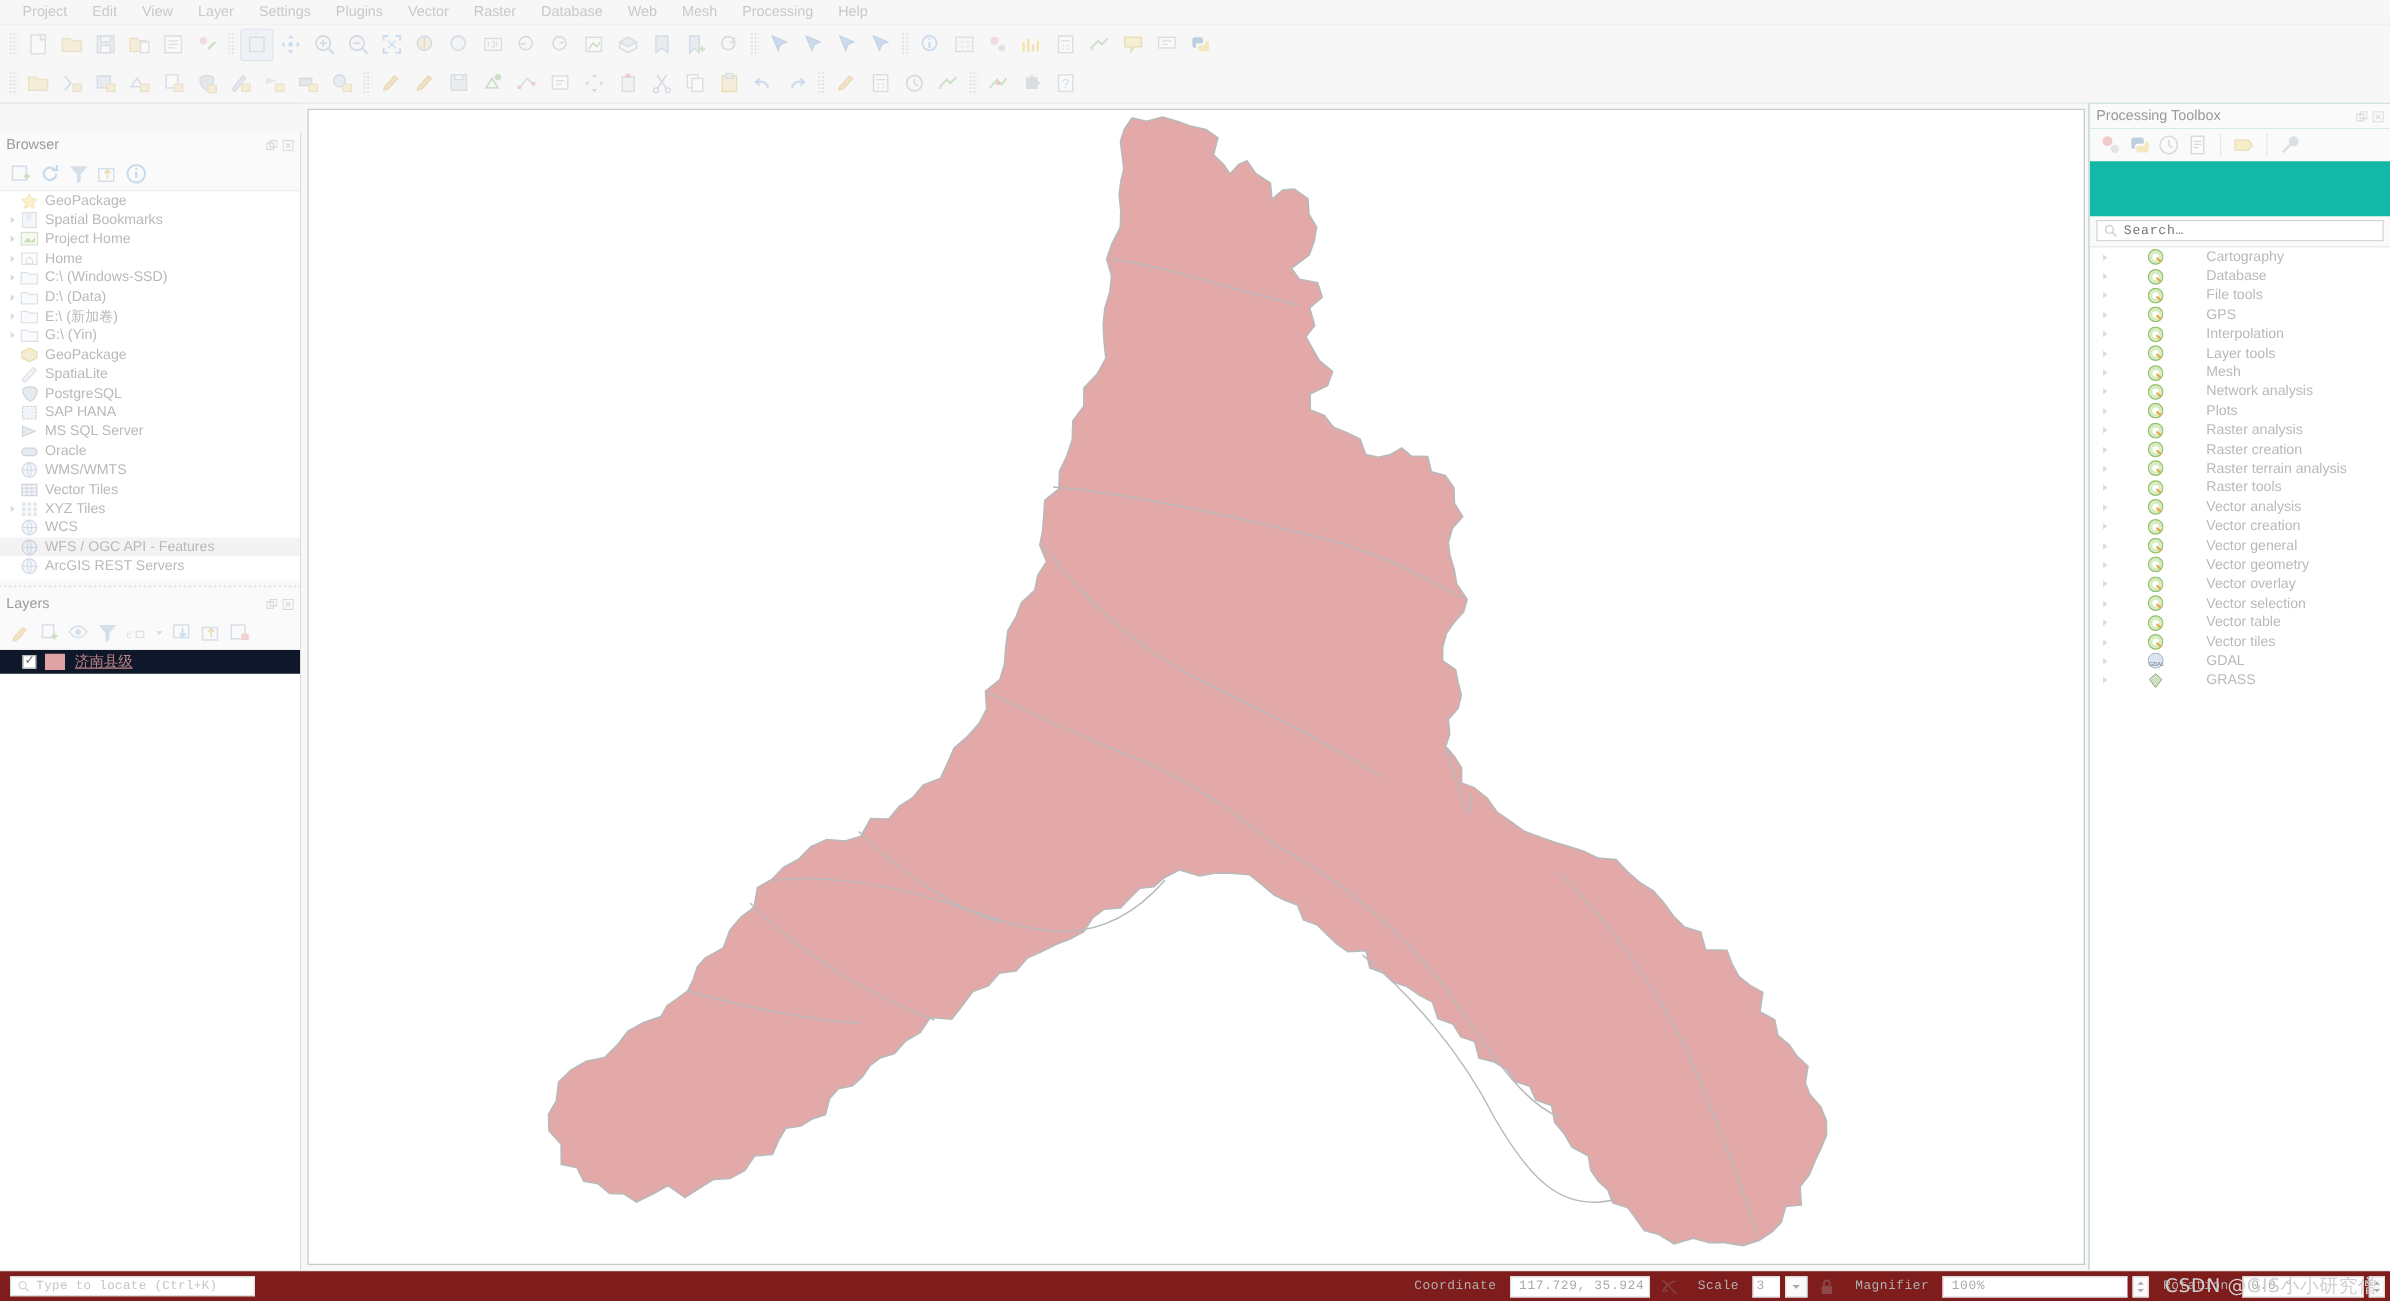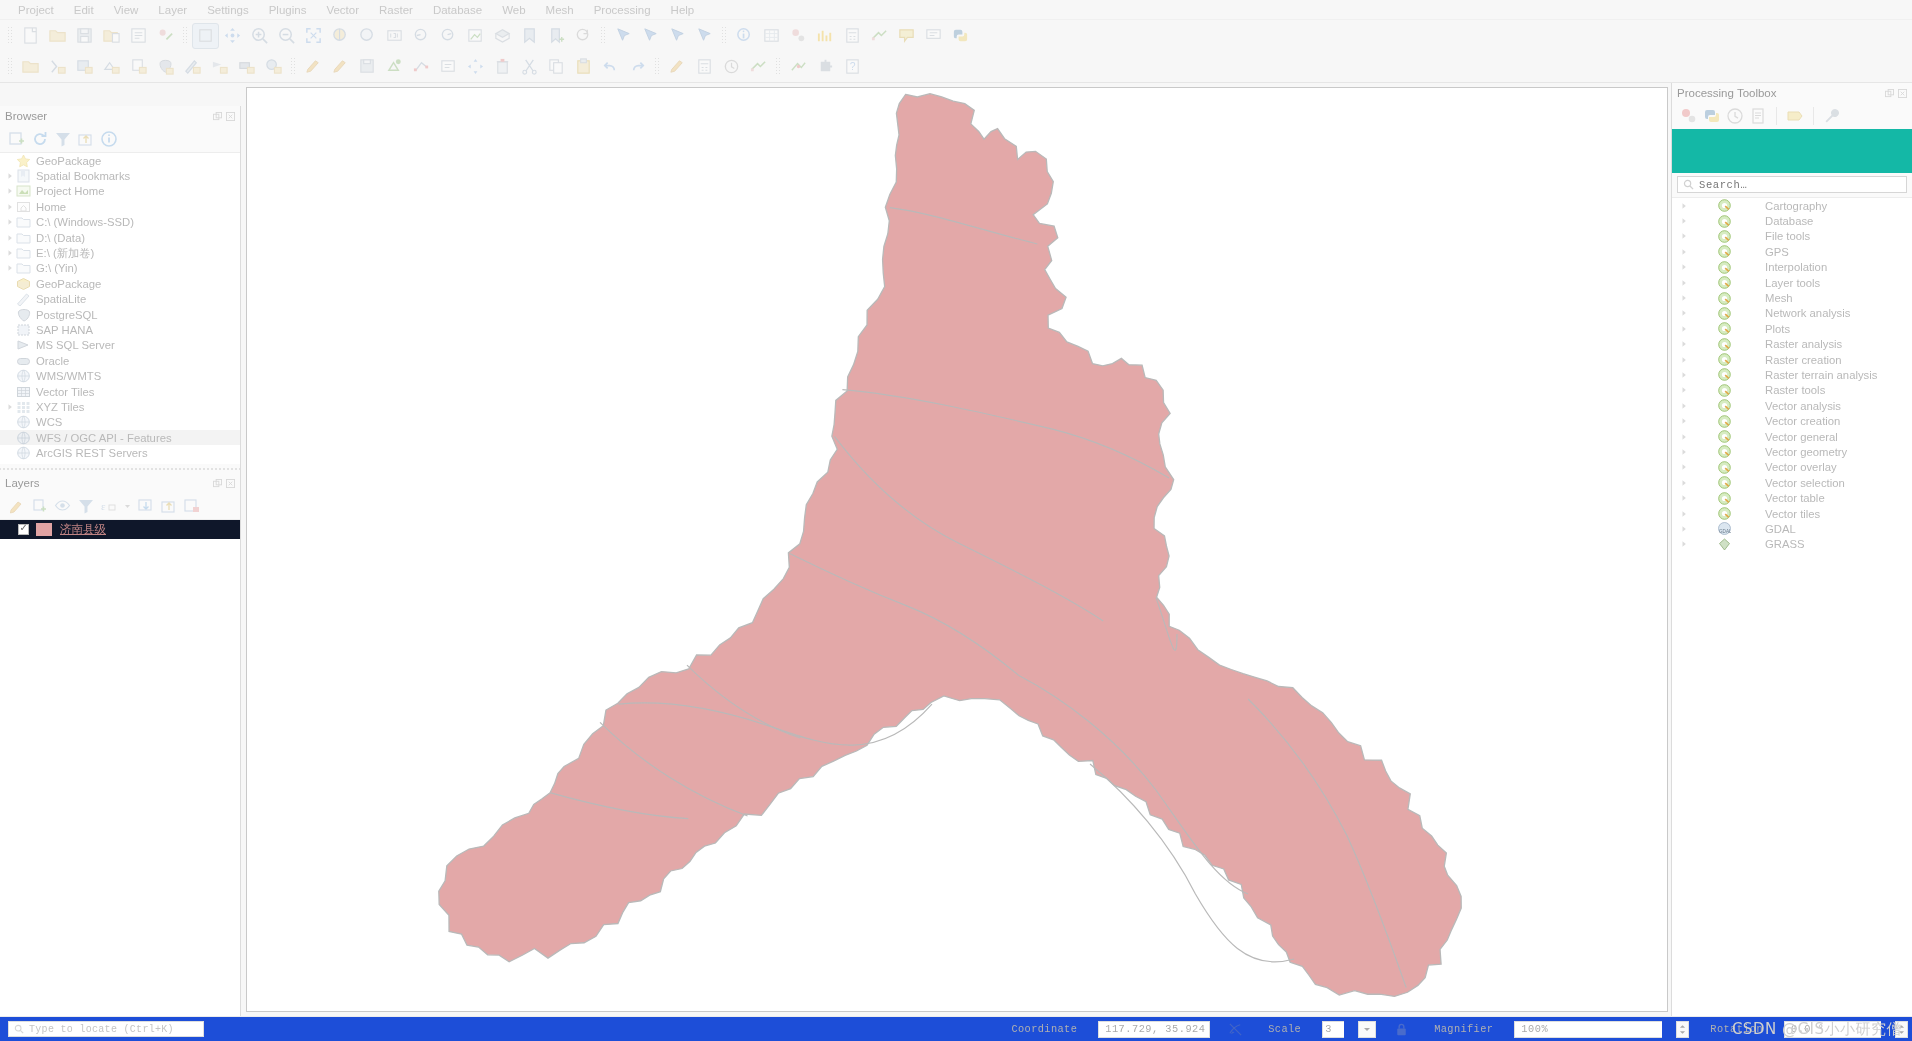--- a/index.html
+++ b/index.html
@@ -101,22 +101,22 @@
   .search-box { height:17px; border:1px solid #d6d6d6; background:#fff; display:flex;
      align-items:center; padding:0 5px; gap:5px;}
   .search-box input { border:0; outline:0; flex:1; font-size:10.5px; color:#b5b5b5;
      font-family:"Liberation Mono", monospace; background:transparent; letter-spacing:0.6px;}
   .tb-tree { flex:1; overflow:hidden; background:#fff; border-top:1px solid #ededed;}
   .tbnode { height:15.4px; display:flex; align-items:center; padding-left:6px; font-size:11.3px;
      color:#b9b9b9; white-space:nowrap;gap:28px;}
   .qico { width:13px; height:13px; margin-right:6px; flex:none;}
 
   
-  .statusbar { height:25px; flex:none; background:#1d4ed8; display:flex; align-items:center;
-     gap:14px; padding:0 4px; border-top:1px solid #ececec; position:relative;}
+  .statusbar { height:25px; flex:none; background:#7f1d1d; display:flex; align-items:center;
+     gap:4px; padding:0 4px; border-top:1px solid #ececec; position:relative;}
   .locate { width:196px; height:16px; border:1px solid #dedede; background:#fff; display:flex;
      align-items:center; gap:5px; padding:0 5px; margin-left:4px;}
   .locate span { font-size:10px; color:#c5c5c5; font-family:"Liberation Mono", monospace;
      letter-spacing:0.3px;}
   .sb-spacer { flex:1; }
   .sb-lbl { font-size:10.3px; color:#b0b0b0; font-family:"Liberation Mono", monospace;
      letter-spacing:0.4px; padding:0 7px; white-space:nowrap;}
   .sb-field { height:17px; border:1px solid #dedede; background:#fff; display:flex;
      align-items:center; padding:0 6px; font-size:10.3px; color:#aaa;
      font-family:"Liberation Mono", monospace; letter-spacing:0.5px; white-space:nowrap;}

